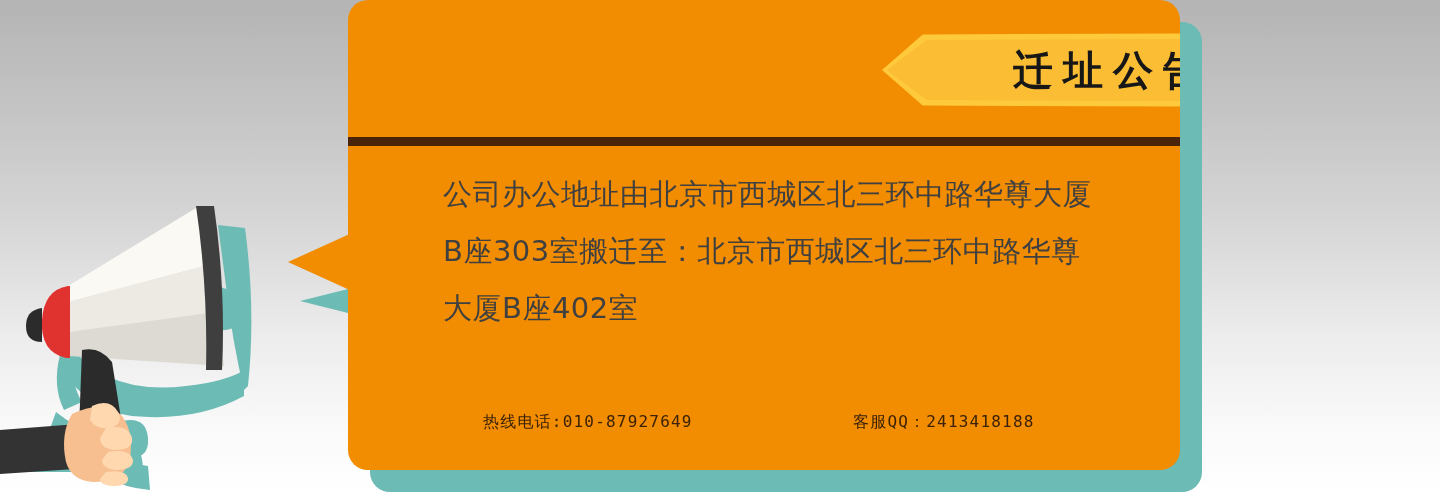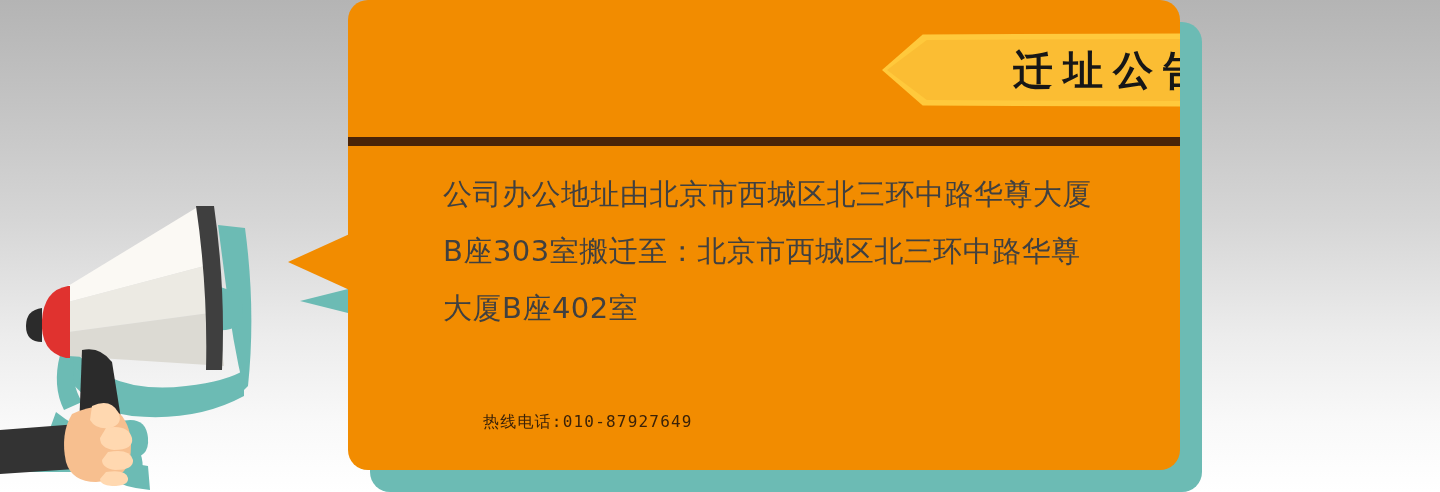--- a/index.html
+++ b/index.html
@@ -207,17 +207,18 @@
       <div class="ribbon-inner"></div>
       <div class="ribbon-text">迁址公告</div>
     </div>
 
     <div class="divider"></div>
 
     <div class="body-copy">公司办公地址由北京市西城区北三环中路华尊大厦B座303室搬迁至：北京市西城区北三环中路华尊大厦B座402室</div>
 
     <div class="footer">
       <div class="footer-item footer-hotline">热线电话:010-87927649</div>
+      <div class="footer-item footer-qq">客服QQ：2413418188</div>
     </div>
 
   </div>
 
 </div>
 
 </body></html>

